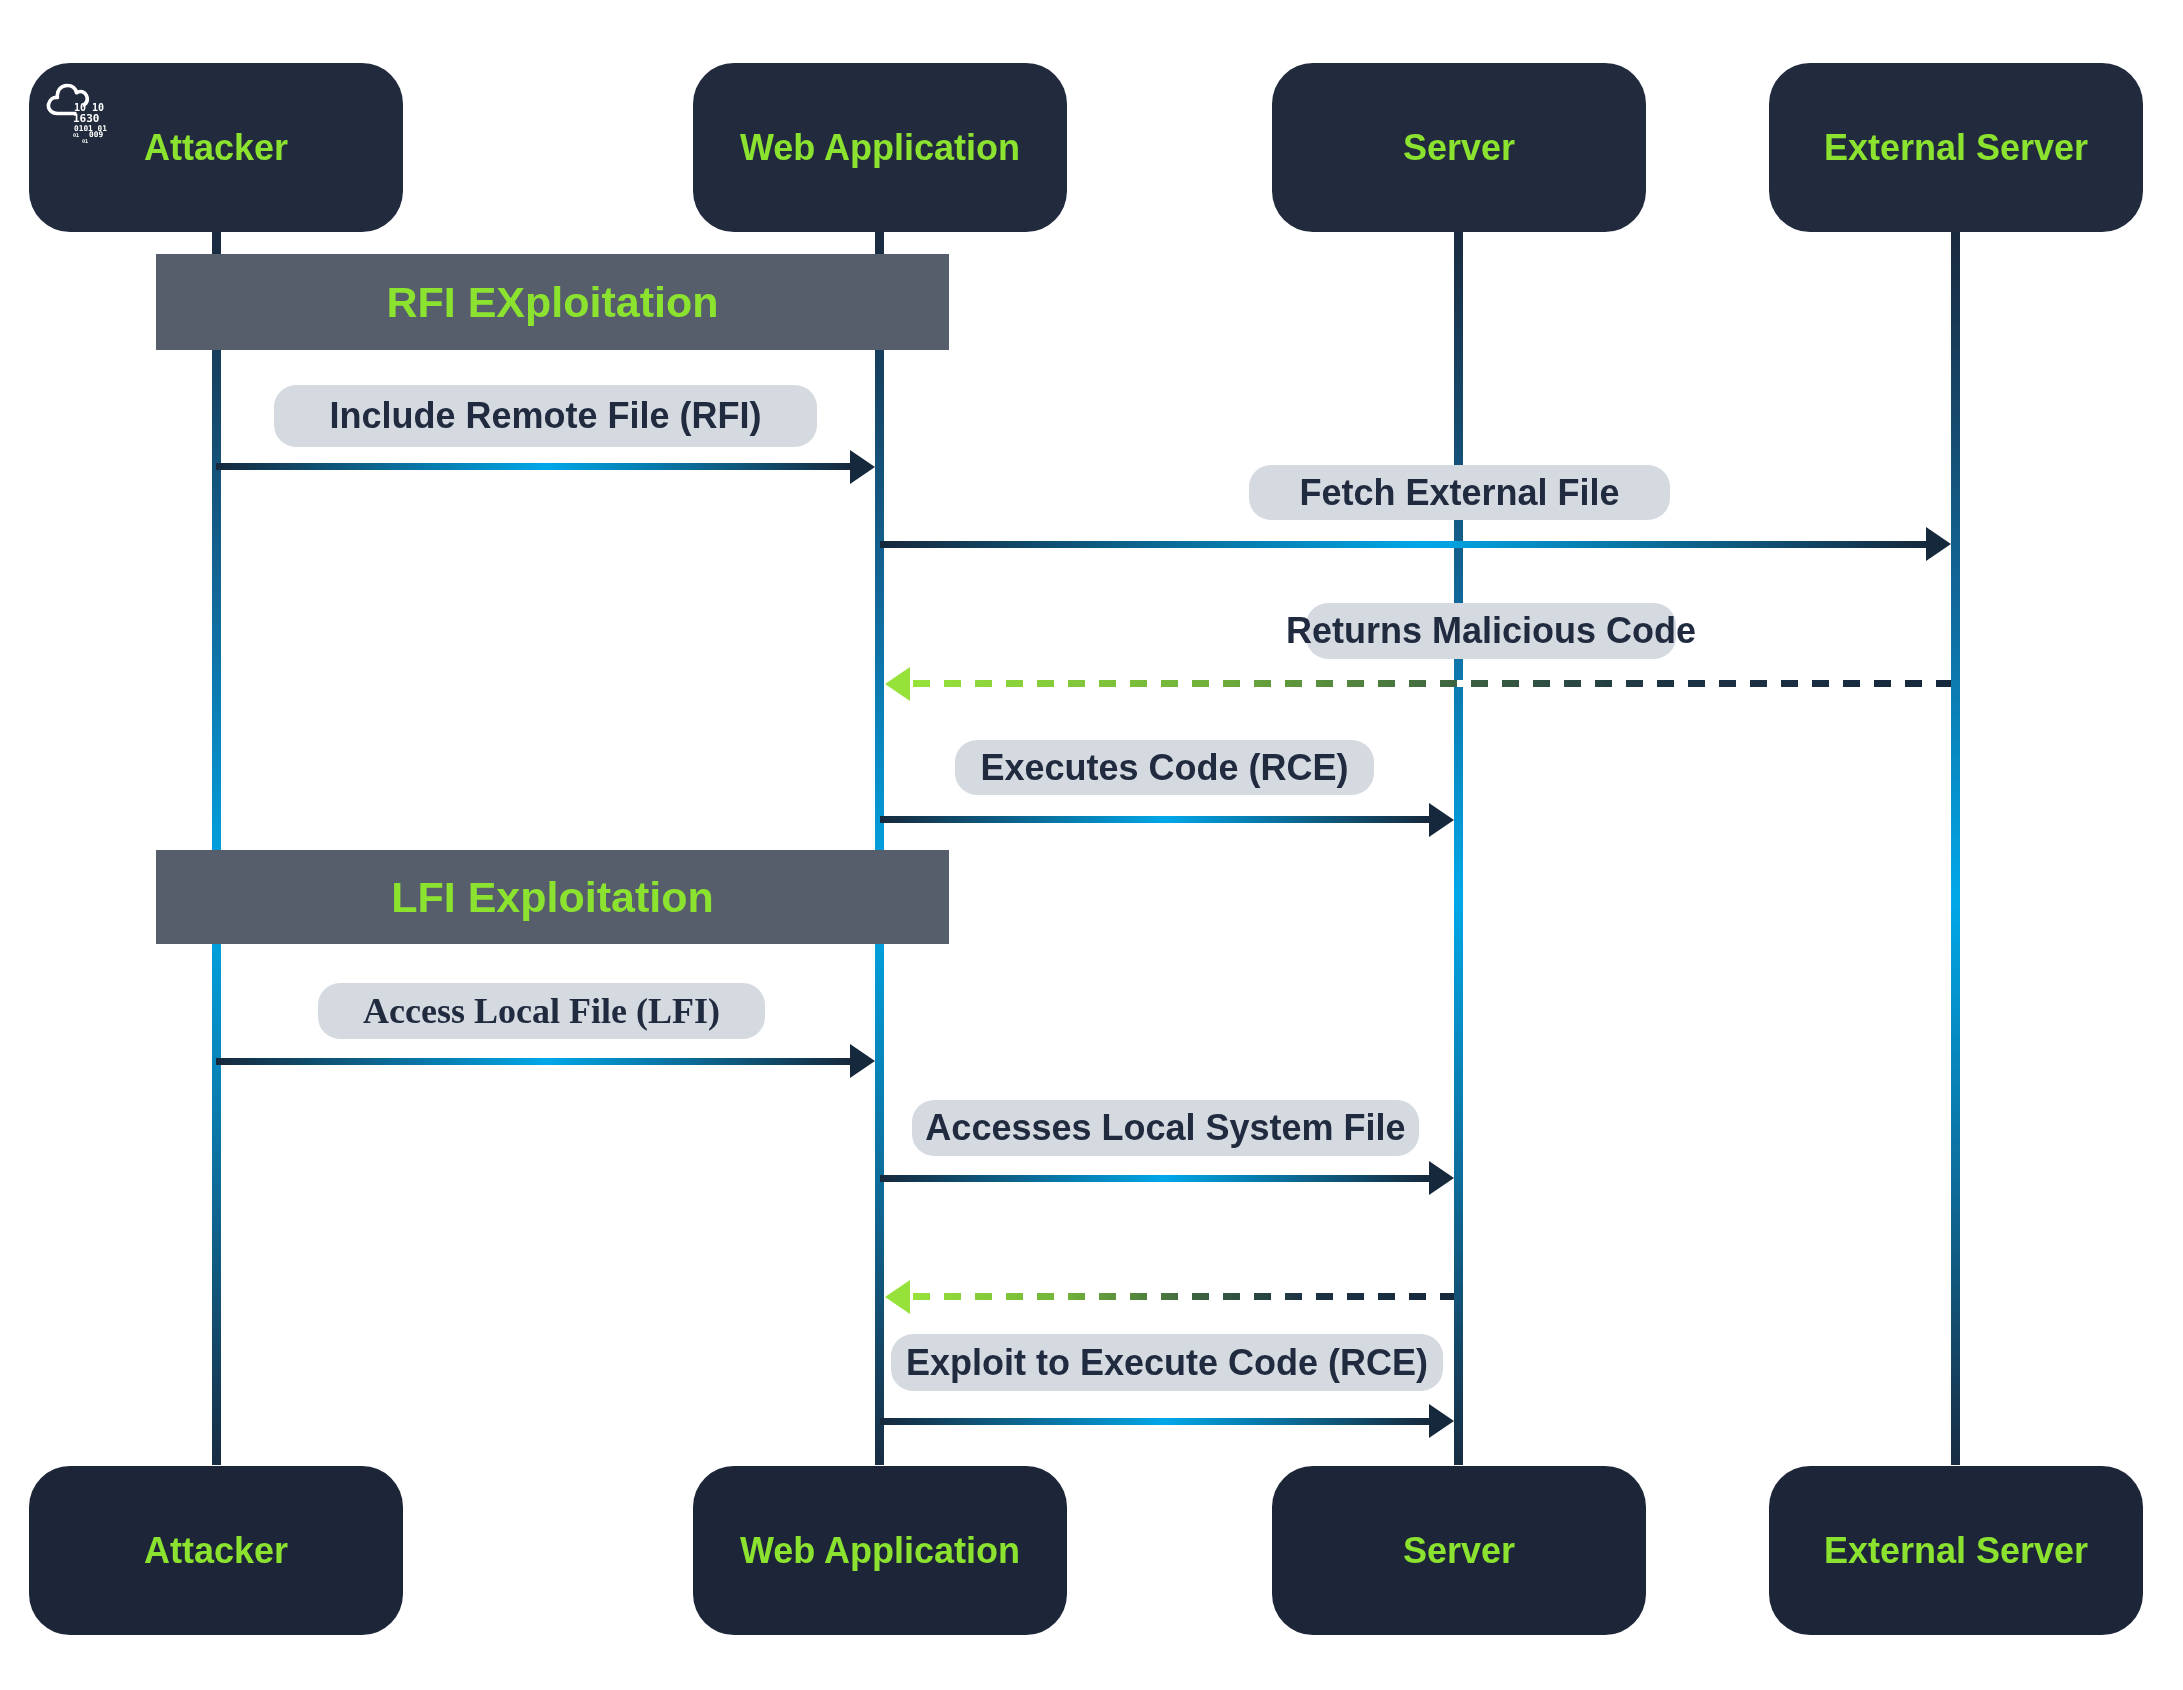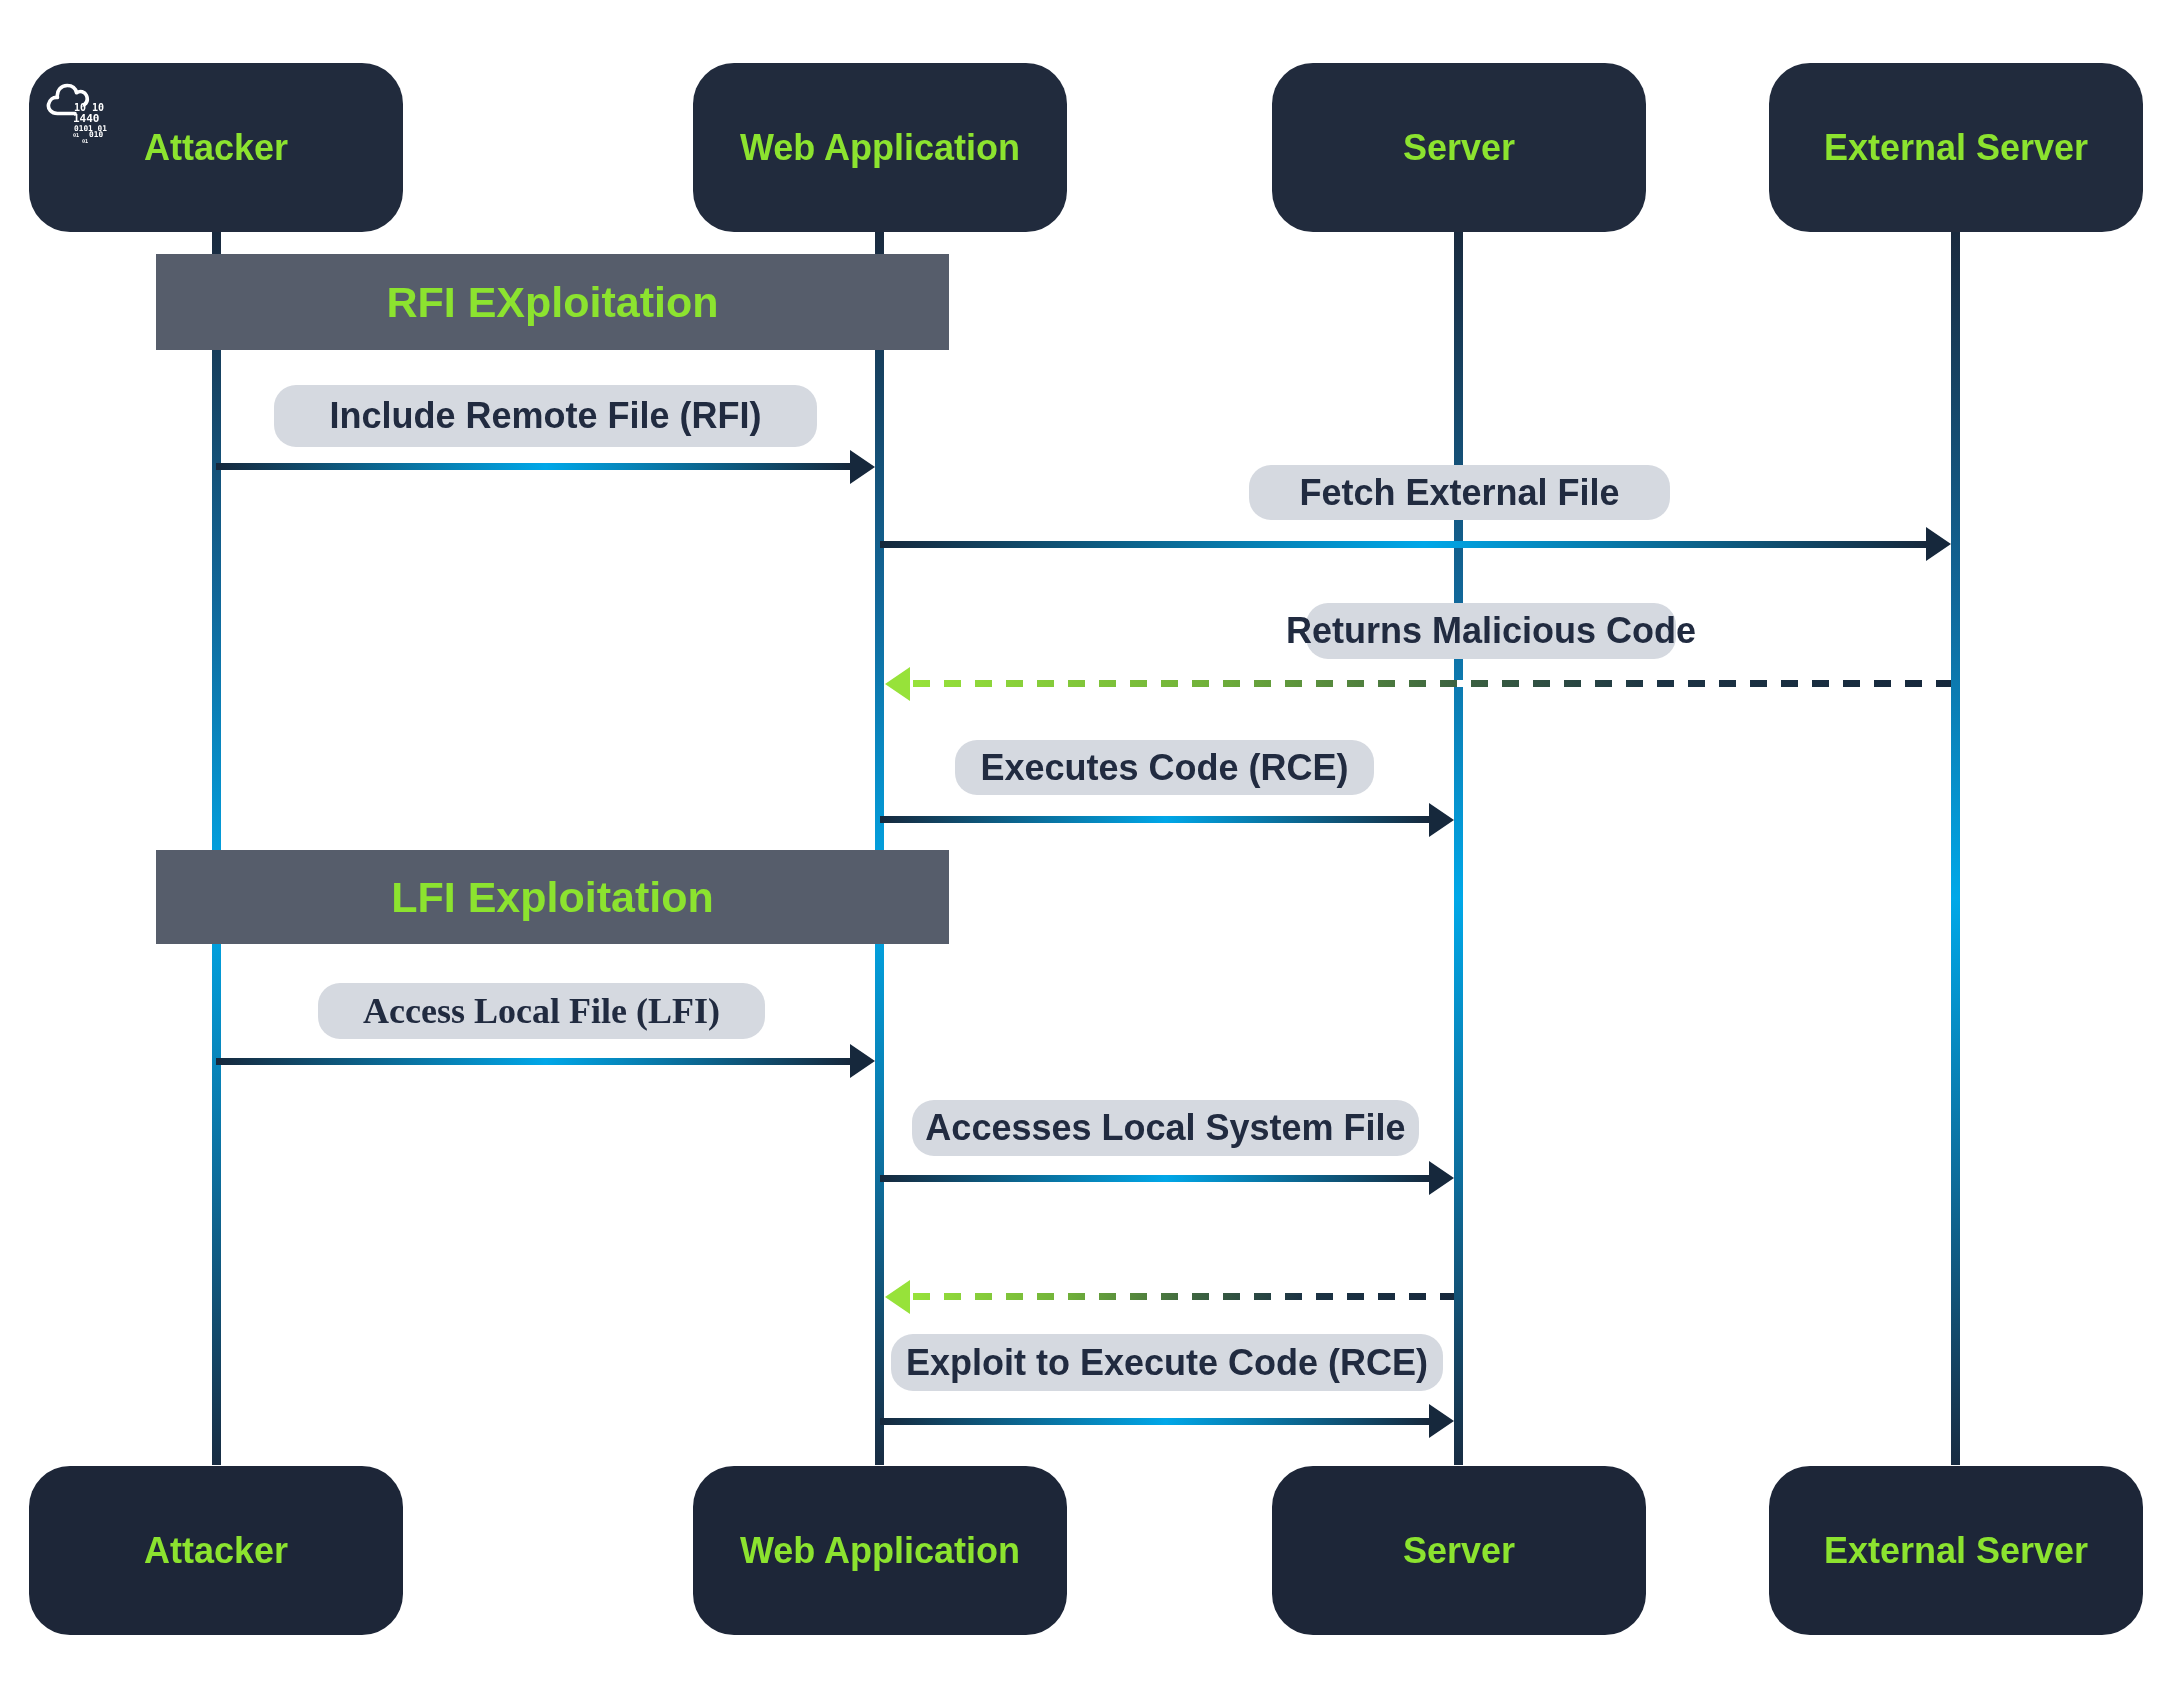--- a/index.html
+++ b/index.html
@@ -151,24 +151,24 @@
   </div>
   <div class="actor" id="actor-top-external">
     <span>External Server</span>
   </div>
 
   <div id="attacker-icon">
     <svg width="57" height="41" viewBox="0 0 110 78">
       <path d="M22 66 H56 M22 66 C10 66 3 57 5 48 C7 39 14 34 22 35 C20 22 29 12 41 12 C50 12 57 17 59 26 C66 21 75 24 78 31 C81 38 79 45 74 49" fill="none" stroke="#ffffff" stroke-width="7" stroke-linecap="round" stroke-linejoin="round"></path>
     </svg>
     <span class="bin b1">10 10</span>
-    <span class="bin b2">1440</span>
+    <span class="bin b2">1630</span>
     <span class="bin b3">0101 01</span>
     <span class="bin b4a">01</span>
-    <span class="bin b4b">010</span>
+    <span class="bin b4b">009</span>
     <span class="bin b5">01</span>
   </div>
 
   <div class="actor bottom" id="actor-bot-attacker">
     <span>Attacker</span>
   </div>
   <div class="actor bottom" id="actor-bot-webapp">
     <span>Web Application</span>
   </div>
   <div class="actor bottom" id="actor-bot-server">

